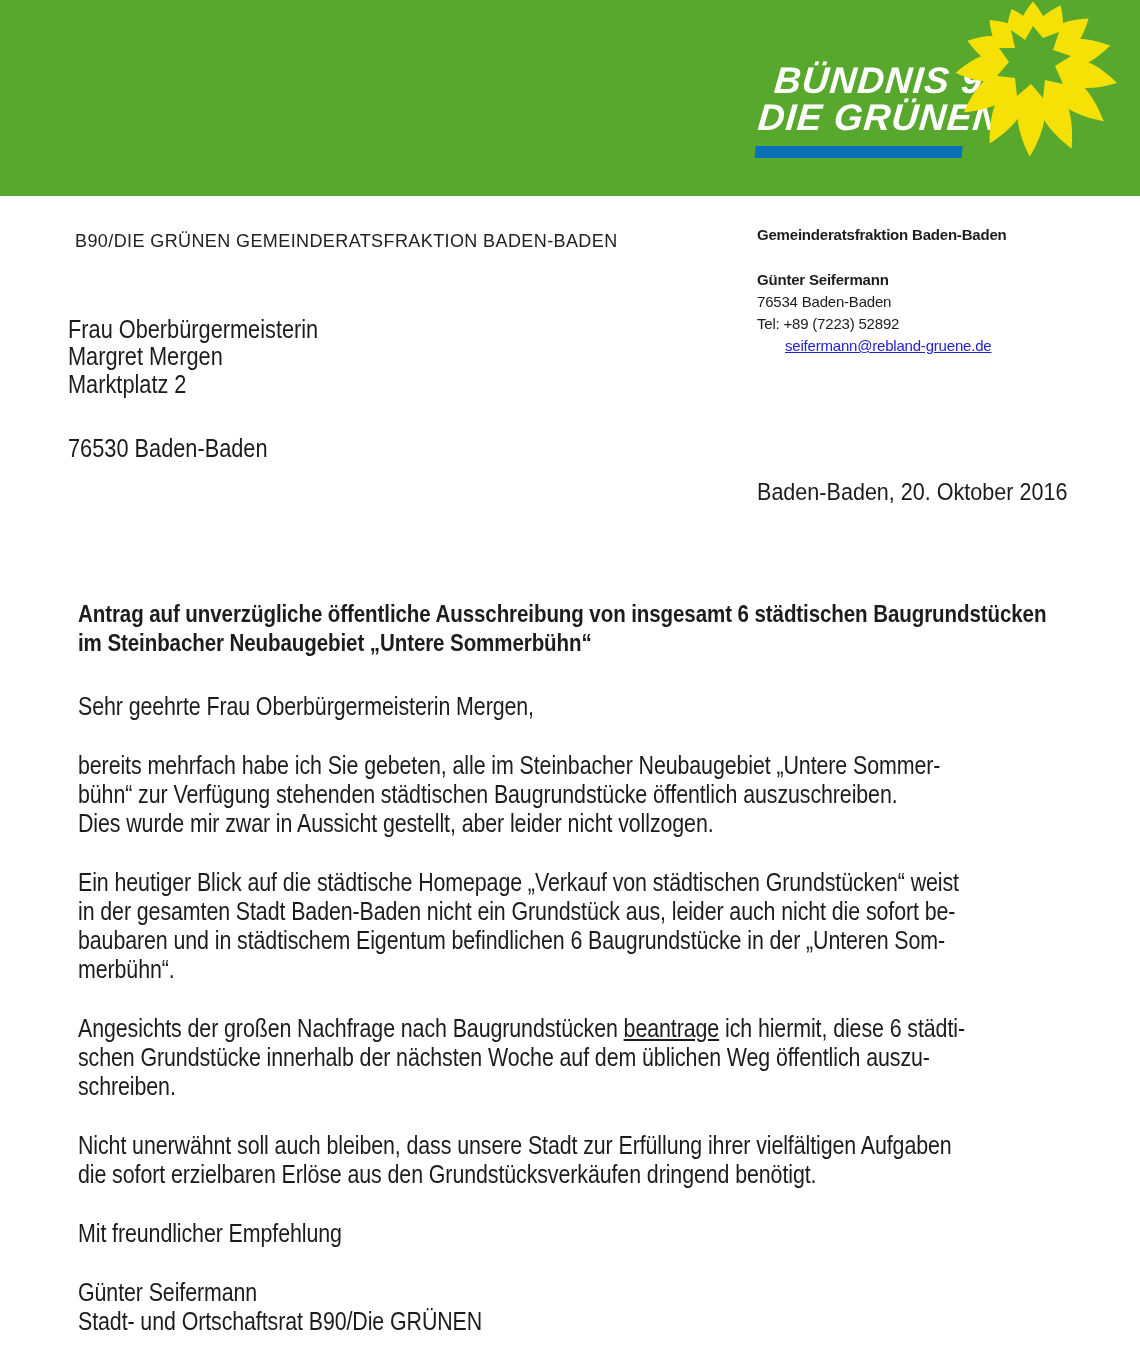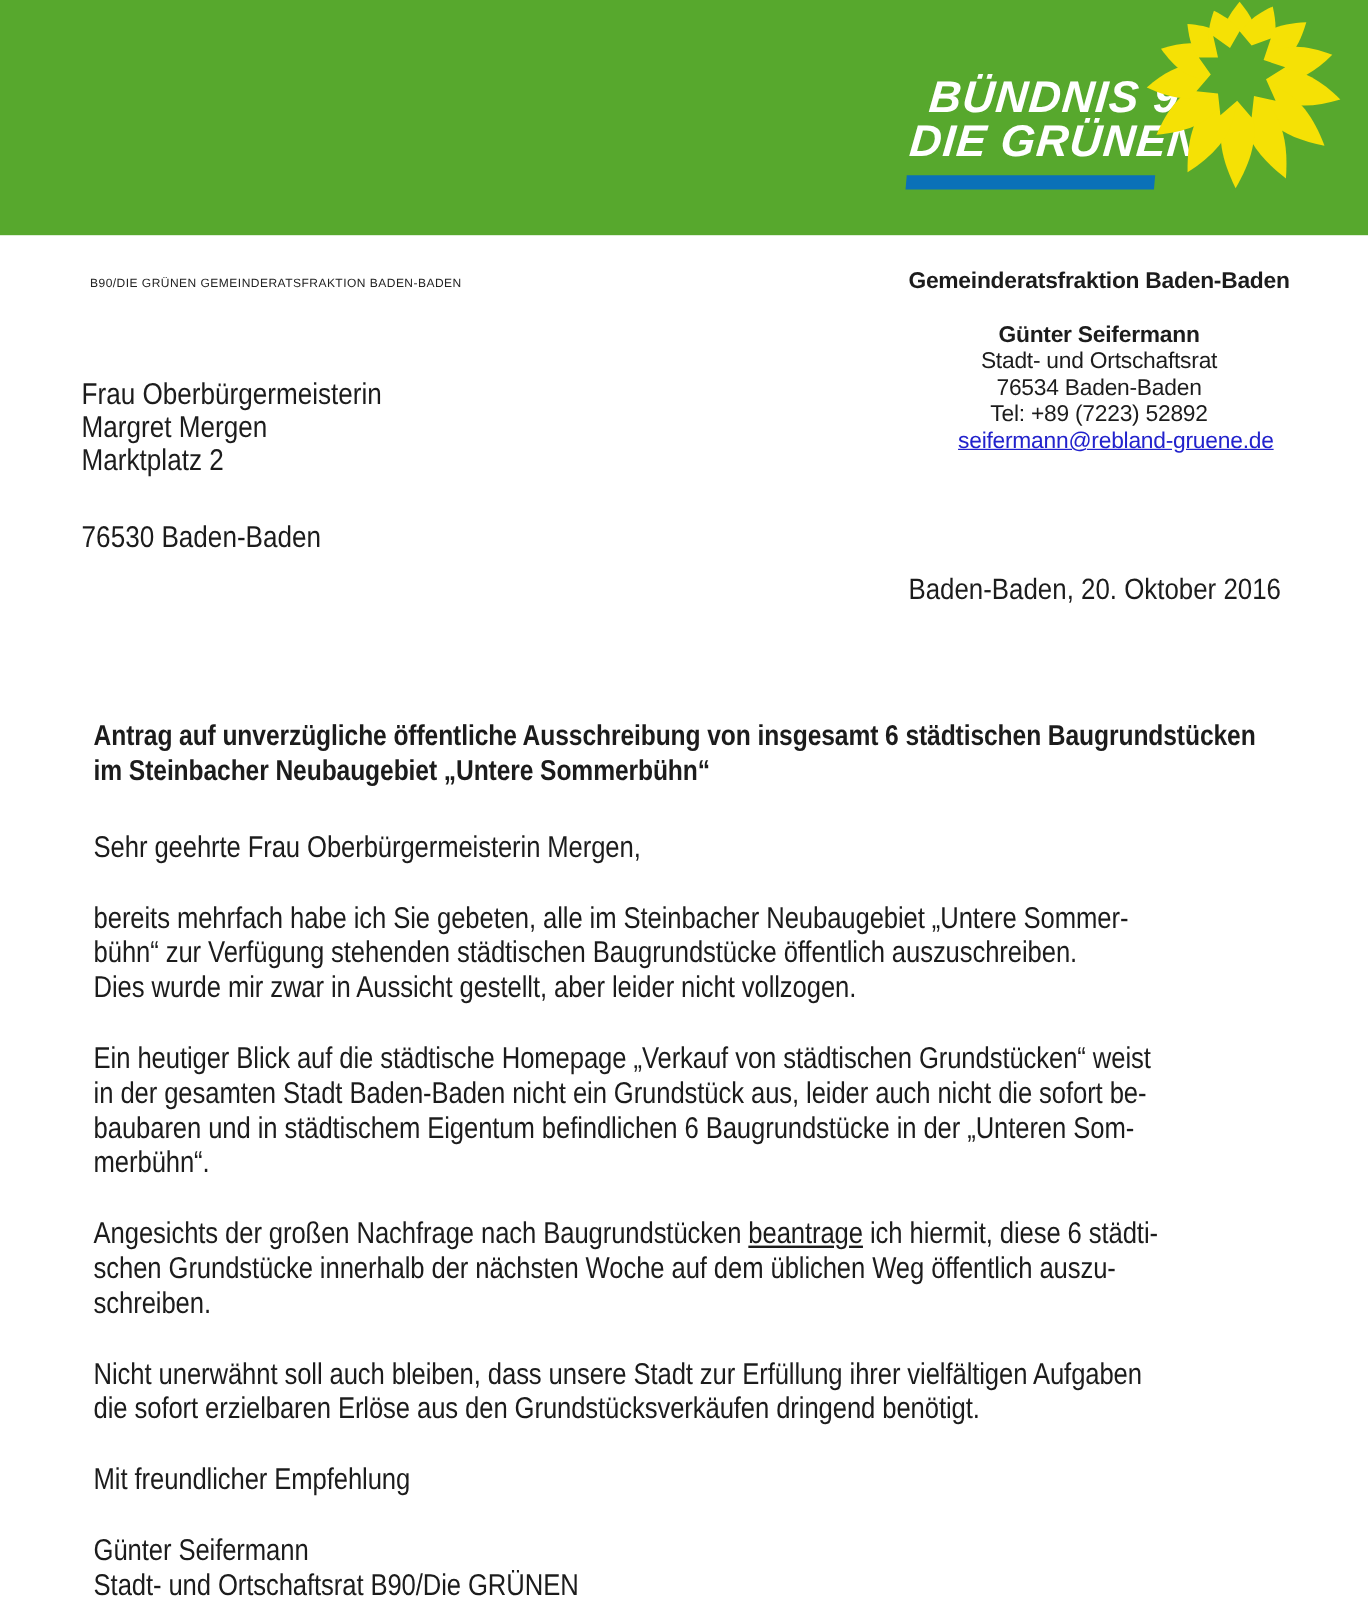--- a/index.html
+++ b/index.html
@@ -31,31 +31,31 @@
   }
   .logo-l1{margin-left:13px;}
   .logo-bar{width:207px;height:12px;background:var(--bar-blue,#0a71b8);margin-top:10px;}
   .sunflower{position:absolute;left:938px;top:0;}
   .sunflower .petal{fill:var(--brand-yellow,#f5e105);}
   .sunflower .flower-center{fill:var(--brand-green,#57a82d);}
 
   
   .sender-caps{
     position:absolute;left:75px;top:231px;
-    font-size:10px;letter-spacing:.4px;color:#222;white-space:nowrap;
+    font-size:18px;letter-spacing:.4px;color:#222;white-space:nowrap;
   }
   .recipient{
     position:absolute;left:68px;top:288px;
     font-size:25px;line-height:27.5px;white-space:pre-line;
     transform:scaleX(.87);transform-origin:0 0;
   }
   .recipient-city{margin-top:9px;}
   .contact{
     position:absolute;left:757px;top:224px;
-    font-size:19px;line-height:22px;letter-spacing:-.2px;text-align:center;
+    font-size:15px;line-height:22px;letter-spacing:-.2px;
   }
   .contact .org{font-weight:700;margin-bottom:23px;}
   .contact .name{font-weight:700;}
   .contact a{color:var(--link-blue,#2222cc);text-decoration:underline;cursor:pointer;margin-left:28px;}
   .dateline{
     position:absolute;left:757px;top:478px;
     font-size:24.5px;transform:scaleX(.88);transform-origin:0 0;white-space:nowrap;
   }
 
   
@@ -109,21 +109,20 @@
 <div class="recipient">
   <div>Frau Oberbürgermeisterin
 Margret Mergen
 Marktplatz 2</div>
   <div class="recipient-city">76530 Baden-Baden</div>
 </div>
 
 <div class="contact">
   <div class="org">Gemeinderatsfraktion Baden-Baden</div>
   <div class="name">Günter Seifermann</div>
-  <div>Stadt- und Ortschaftsrat</div>
   <div>76534 Baden-Baden</div>
   <div>Tel: +89 (7223) 52892</div>
   <div><a>seifermann@rebland-gruene.de</a></div>
 </div>
 
 <div class="dateline">Baden-Baden, 20. Oktober 2016</div>
 
 <div class="letter">
   <p class="subject">Antrag auf unverzügliche öffentliche Ausschreibung von insgesamt 6 städtischen Baugrundstücken
 im Steinbacher Neubaugebiet „Untere Sommerbühn“</p>

